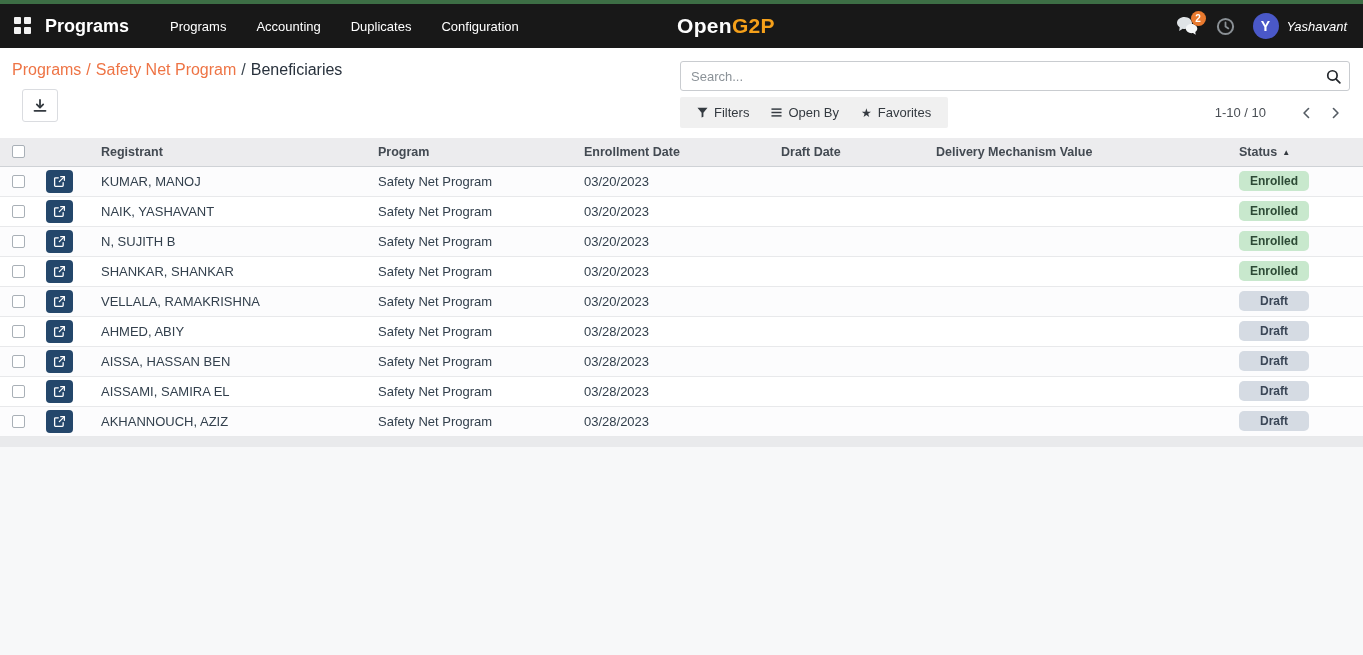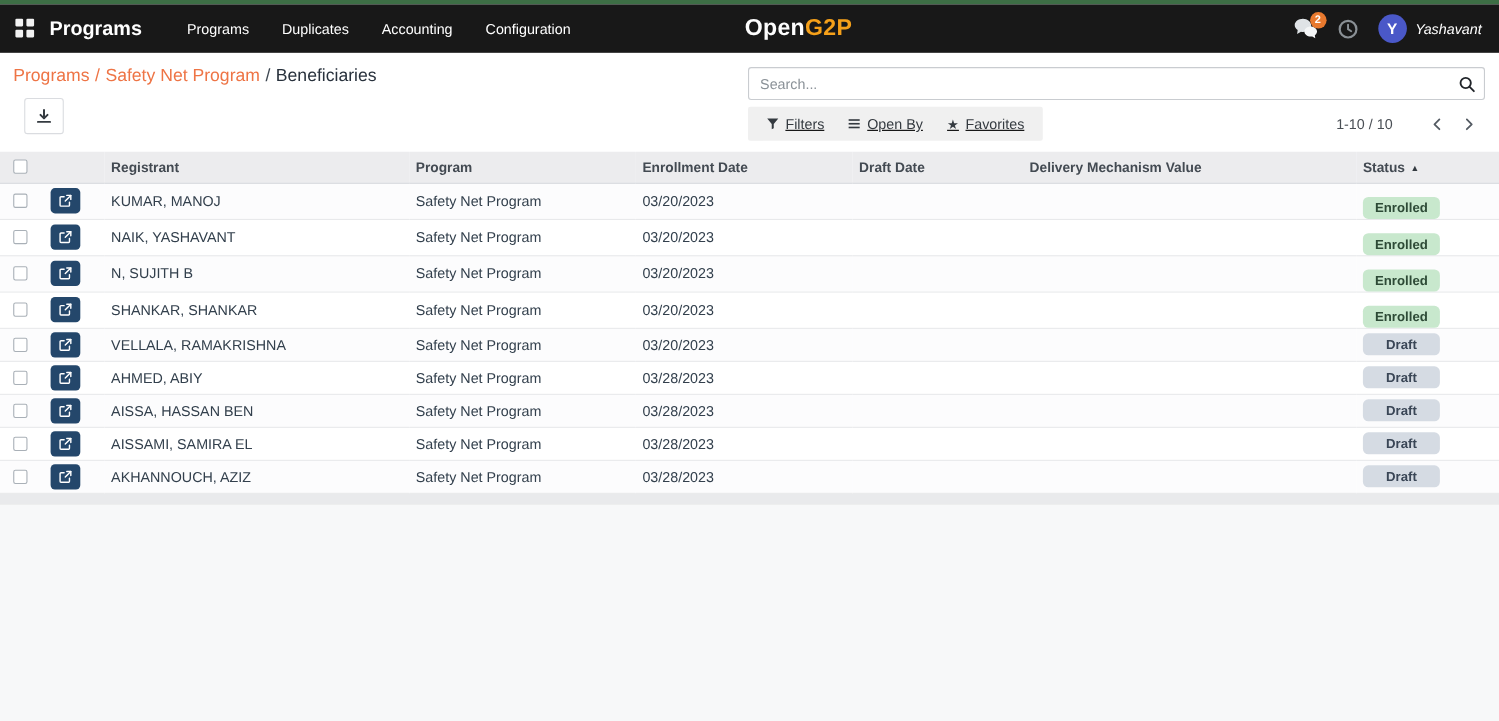--- a/index.html
+++ b/index.html
@@ -50,21 +50,21 @@
     justify-content:center;cursor:pointer;}
   .cp-right{width:683px;padding-top:13px;padding-right:13px;}
   .search-box{position:relative;width:100%;}
   .search-input{width:100%;height:30px;border:1px solid #c9ccd0;border-radius:3px;
     font-size:13px;padding:0 32px 0 10px;color:#14532d;font-family:"Liberation Sans",sans-serif;}
   .search-input::placeholder{color:#8b9298;}
   .search-btn{position:absolute;right:4px;top:3px;width:26px;height:24px;border:none;
     background:transparent;cursor:pointer;display:flex;align-items:center;justify-content:center;}
   .filters-row{margin-top:6px;display:flex;align-items:center;}
   .filter-group{background:#f0f0f0;border-radius:2px;display:flex;align-items:center;
-    padding:0 6px;height:31px;text-decoration:underline;}
+    padding:0 6px;height:31px;}
   .filter-btn{display:flex;align-items:center;gap:6px;font-size:13px;color:#343a40;
     padding:0 11px;height:100%;cursor:pointer;border:none;background:transparent;
     font-family:"Liberation Sans",sans-serif;}
   .star-glyph{font-size:12px;color:#343a40;}
   .pagination{margin-left:auto;display:flex;align-items:center;}
   .page-range{font-size:13px;color:#4a4f55;margin-right:26px;}
   .page-chevron{background:transparent;border:none;cursor:pointer;padding:2px 8px;}
   
   table{width:1363px;border-collapse:collapse;table-layout:fixed;background:#fff;}
   thead th{background:#ececee;border-bottom:1px solid #cfd2d6;height:28px;
@@ -76,43 +76,43 @@
   tbody tr{cursor:pointer;}
   tbody tr:nth-child(odd) td{background:#fcfcfd;}
   td.col-check{padding-left:12px;}
   input[type=checkbox]{appearance:none;width:13px;height:13px;border:1px solid #a9b0b7;
     border-radius:2px;background:#fff;cursor:pointer;vertical-align:middle;display:block;}
   .open-btn{width:27px;height:23px;background:var(--open-button-navy);border:none;
     border-radius:4px;cursor:pointer;display:flex;align-items:center;justify-content:center;}
   .sort-arrow{font-size:8px;color:#343a40;margin-left:5px;vertical-align:middle;}
   .status-badge{display:inline-block;min-width:70px;text-align:center;font-size:12px;
     font-weight:bold;padding:3px 10px;border-radius:5px;}
-  .badge-enrolled{background:var(--badge-enrolled-bg);color:var(--badge-enrolled-text);margin-top:12px;}
+  .badge-enrolled{background:var(--badge-enrolled-bg);color:var(--badge-enrolled-text);}
   .badge-draft{background:var(--badge-draft-bg);color:var(--badge-draft-text);}
   .table-footer-strip{height:10px;background:#e9eaec;}
   .page-rest{background:#f7f8f9;height:179px;}
   svg{display:block;}
 </style>
 </head>
 <body>
 
 <div class="top-strip"></div>
 
 <div class="navbar">
   <div class="apps-icon">
     <span></span>
       <span></span>
       <span></span>
       <span></span>
   </div>
   <div class="app-title">Programs</div>
   <div class="nav-menu">
     <span class="nav-item">Programs</span>
+    <span class="nav-item">Accounting</span>
     <span class="nav-item">Duplicates</span>
-    <span class="nav-item">Accounting</span>
     <span class="nav-item">Configuration</span>
   </div>
   <div class="logo">
     <span class="open">Open</span>
       <span class="g2p">G2P</span>
   </div>
   <div class="nav-right">
     <div class="msg-wrap">
       <svg width="22" height="20" viewBox="0 0 22 20">
         <path fill="#dfe3e6" d="M8.5 1C4.4 1 1 3.6 1 6.8c0 1.8 1 3.4 2.7 4.5L3.2 15l3.5-2.2c.6.1 1.2.2 1.8.2 4.1 0 7.5-2.6 7.5-5.9S12.6 1 8.5 1z"></path>

